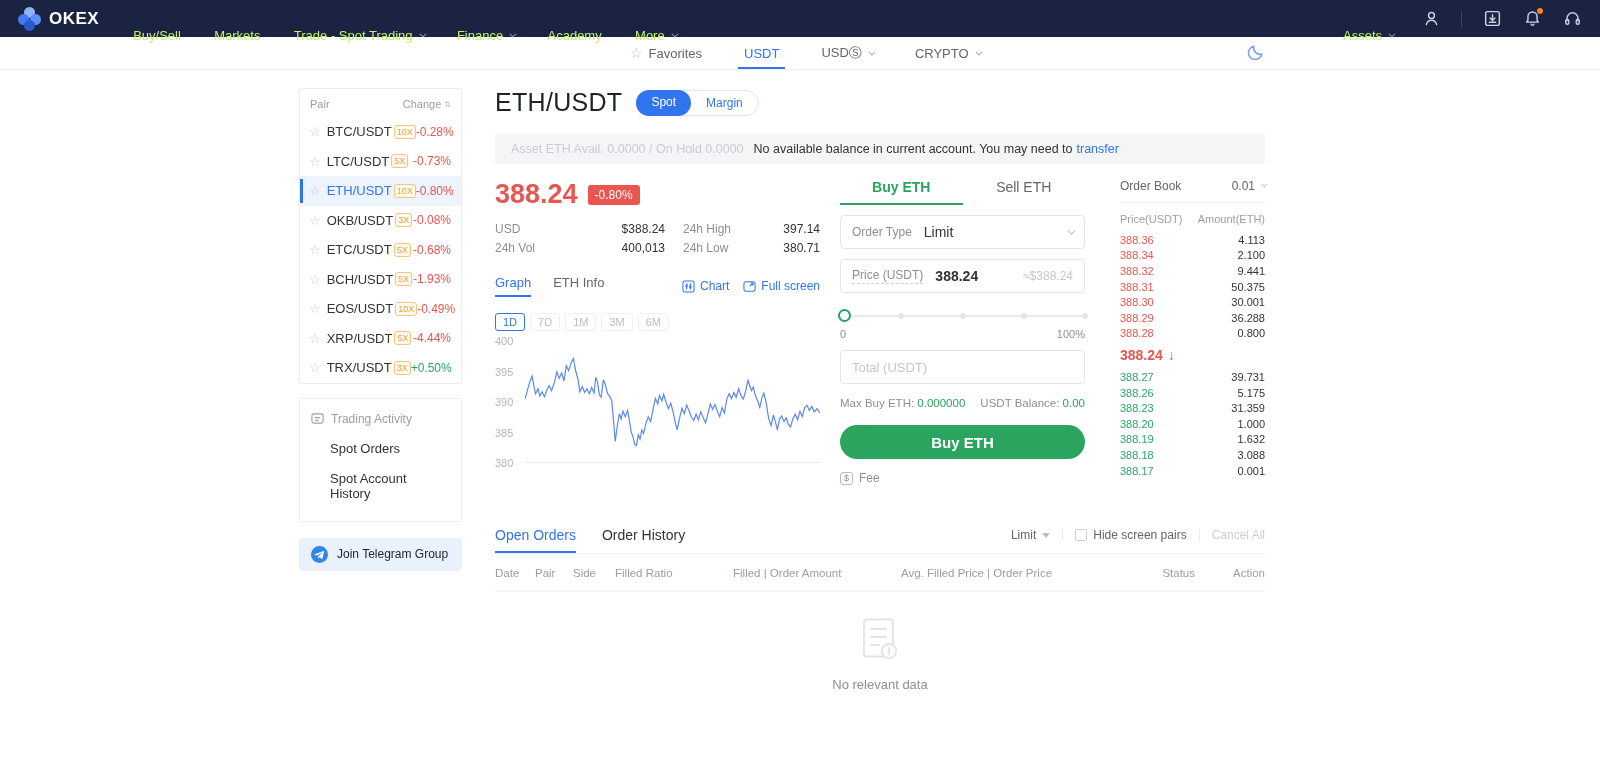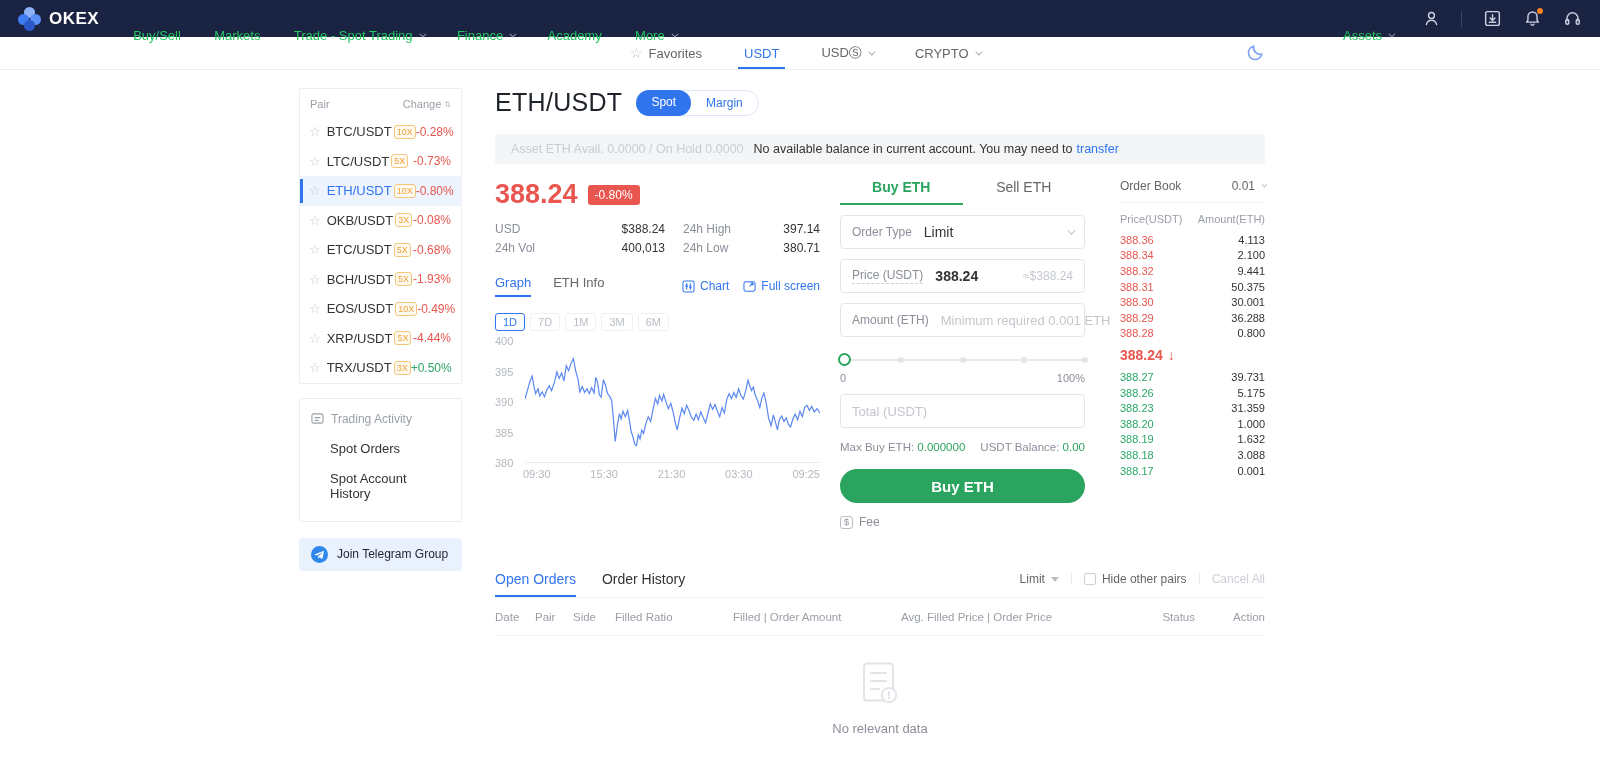--- a/index.html
+++ b/index.html
@@ -9,21 +9,21 @@
   input { font-family:inherit; border:none; outline:none; background:transparent; }
   .chev { display:inline-block; width:6px; height:6px; border-right:1.5px solid currentColor;
     border-bottom:1.5px solid currentColor; transform:rotate(45deg) translateY(-2px); margin-left:6px; }
 
   
   .topnav { height:37px; background:#1b2342; display:flex; align-items:center; padding:0 18px; }
   .logo { display:flex; align-items:center; margin-right:34px; }
   .logo-mark { position:relative; width:24px; height:24px; margin-right:7px; }
   .logo-mark i { position:absolute; width:11px; height:11px; border-radius:50%; }
   .logo-text { color:#fff; font-size:17px; font-weight:bold; letter-spacing:.5px; }
-  .topnav-item { color:#22c55e; font-size:13px; margin-right:30px; display:inline-flex; align-items:center;margin-top:33px; }
+  .topnav-item { color:#bef264; font-size:13px; margin-right:30px; display:inline-flex; align-items:center;margin-top:33px; }
   .topnav-item .chev { width:5px; height:5px; border-color:#9aa2c4; }
   .topnav-right { margin-left:auto; display:flex; align-items:center; gap:20px; }
   .topnav-right .topnav-item { margin-right:8px; }
   .nav-ic { position:relative; width:20px; height:20px; display:inline-flex; align-items:center; justify-content:center; }
   .nav-ic svg { width:19px; height:19px; }
   .vdiv { width:1px; height:16px; background:#3a426a; }
   .bell-dot { position:absolute; top:-1px; right:-1px; width:6px; height:6px; border-radius:50%; background:#f5841f; }
 
   
   .subnav { height:33px; border-bottom:1px solid #ecedef; display:flex; align-items:center; position:relative; }
@@ -452,57 +452,40 @@
 
               <span>380</span>
 
           </div>
           <div class="plot">
             <svg id="chart-svg" viewBox="0 0 290 122" preserveAspectRatio="none">
                 <polyline points="0.0,58.6 2.3,50.0 4.6,41.5 7.0,35.4 8.7,45.1 10.4,53.1 12.8,48.2 14.5,55.5 16.8,51.2 19.1,56.1 21.5,49.4 23.8,45.1 26.1,50.0 29.0,41.5 31.3,31.1 33.6,37.8 36.0,32.3 38.3,40.3 40.6,25.0 42.9,29.9 45.2,22.6 47.6,17.7 49.9,30.5 52.2,39.0 53.9,51.2 56.3,45.8 58.6,51.9 60.9,48.2 63.2,53.1 65.5,47.0 67.9,52.5 69.6,36.6 71.3,41.5 73.1,54.3 74.8,56.7 77.1,39.0 78.9,43.9 81.2,53.1 83.5,56.1 85.3,60.4 87.0,79.9 88.7,101.3 90.5,87.2 92.8,73.2 94.5,78.7 96.3,70.8 98.6,76.3 100.9,70.1 102.7,80.5 104.4,91.5 106.1,96.4 107.9,104.3 109.6,105.5 111.4,94.5 113.1,98.8 114.8,89.7 116.6,93.3 118.9,83.0 121.2,76.3 123.5,81.1 125.9,68.9 128.2,57.9 130.5,63.4 132.2,54.9 134.6,60.4 136.3,53.7 138.6,61.6 140.9,68.3 143.3,62.8 145.6,71.4 147.9,83.0 149.6,89.7 152.0,77.5 154.3,67.7 156.6,73.2 158.9,64.7 161.2,70.1 163.6,76.9 165.9,79.9 168.2,73.8 170.5,79.3 172.8,71.4 175.2,77.5 177.5,82.4 179.8,73.2 182.1,63.4 184.4,68.9 186.8,64.0 189.1,70.8 191.4,76.3 193.7,67.1 196.0,72.6 198.4,58.6 200.7,53.1 203.0,57.9 205.3,51.9 207.6,56.7 210.0,48.2 212.3,54.9 214.6,58.6 216.9,50.6 219.2,39.6 221.0,45.1 222.7,50.0 224.5,46.4 226.2,54.3 228.5,59.8 230.8,67.1 233.2,56.1 234.9,52.5 237.2,62.8 239.5,78.1 241.9,85.4 244.2,74.4 246.5,83.0 248.2,89.7 250.0,79.3 252.3,75.6 254.6,81.1 256.9,77.5 258.7,83.6 261.0,86.6 263.3,78.7 265.6,73.8 268.0,79.3 270.3,70.8 272.6,76.3 274.9,67.1 277.2,64.7 279.6,70.1 281.9,65.9 284.2,71.4 287.1,68.3 290.0,72.6" fill="none" stroke="#5b87f0" stroke-width="1.2" vector-effect="non-scaling-stroke"></polyline>
               </svg>
           </div>
         </div>
-        <div class="x-axis">
-
-            <span>09:30</span>
-
-            <span>15:30</span>
-
-            <span>21:30</span>
-
-            <span>03:30</span>
-
-            <span>09:25</span>
-
-        </div>
       </section>
 
       <section class="form-col">
         <div class="bs-tabs">
           <span class="bs-tab buy">Buy ETH</span>
           <span class="bs-tab">Sell ETH</span>
         </div>
 
         <div class="fbox">
           <span class="flab">Order Type</span>
           <span class="fval" style="font-weight:normal;font-size:14px">Limit</span>
           <span class="fchev chev"></span>
         </div>
 
         <div class="fbox">
           <span class="flab dotted">Price (USDT)</span>
           <span class="fval">388.24</span>
           <span class="fapprox">≈$388.24</span>
         </div>
 
-        <div class="fbox">
-          <span class="flab">Amount (ETH)</span>
-          <input type="text" placeholder="Minimum required 0.001 ETH" style="">
-        </div>
 
         <div class="slider">
           <span class="track"></span>
           <span class="dot" style="left:25%"></span>
           <span class="dot" style="left:50%"></span>
           <span class="dot" style="left:75%"></span>
           <span class="dot" style="left:100%"></span>
           <span class="handle"></span>
         </div>
         <div class="slider-lbls">
@@ -621,21 +604,21 @@
     <section class="orders">
       <div class="orders-bar">
         <a class="otab active">Open Orders</a>
         <a class="otab">Order History</a>
         <div class="orders-ctrl">
           <span class="limit-dd">
               <span>Limit</span>
               <span class="dd-caret"></span>
             </span>
           <span class="octrl-sep"></span>
-          <label><span class="cbox"></span><span>Hide other pairs</span></label>
+          <label><span class="cbox"></span><span>Hide screen pairs</span></label>
           <span class="octrl-sep"></span>
           <a class="cancel-all">Cancel All</a>
         </div>
       </div>
 
       <div class="ohead">
 
           <span>Date</span>
 
           <span>Pair</span>

